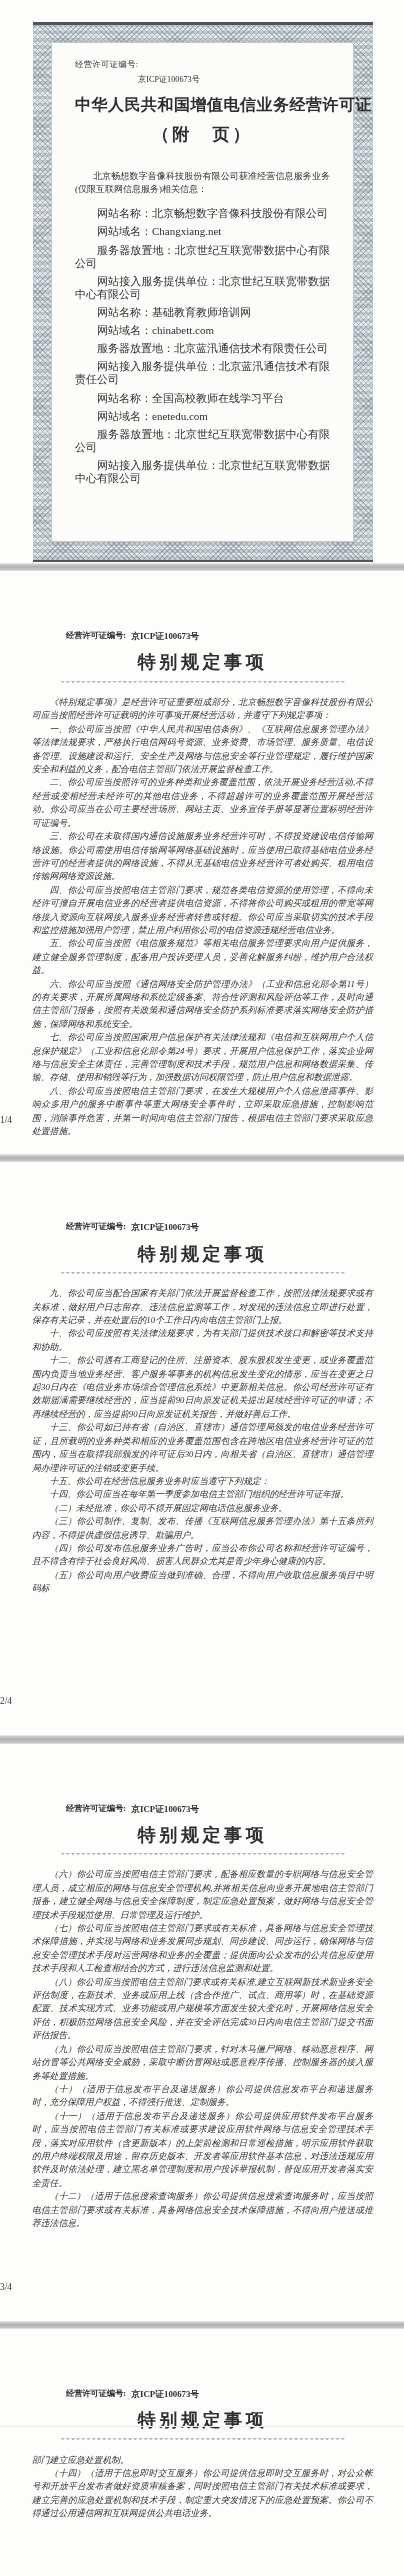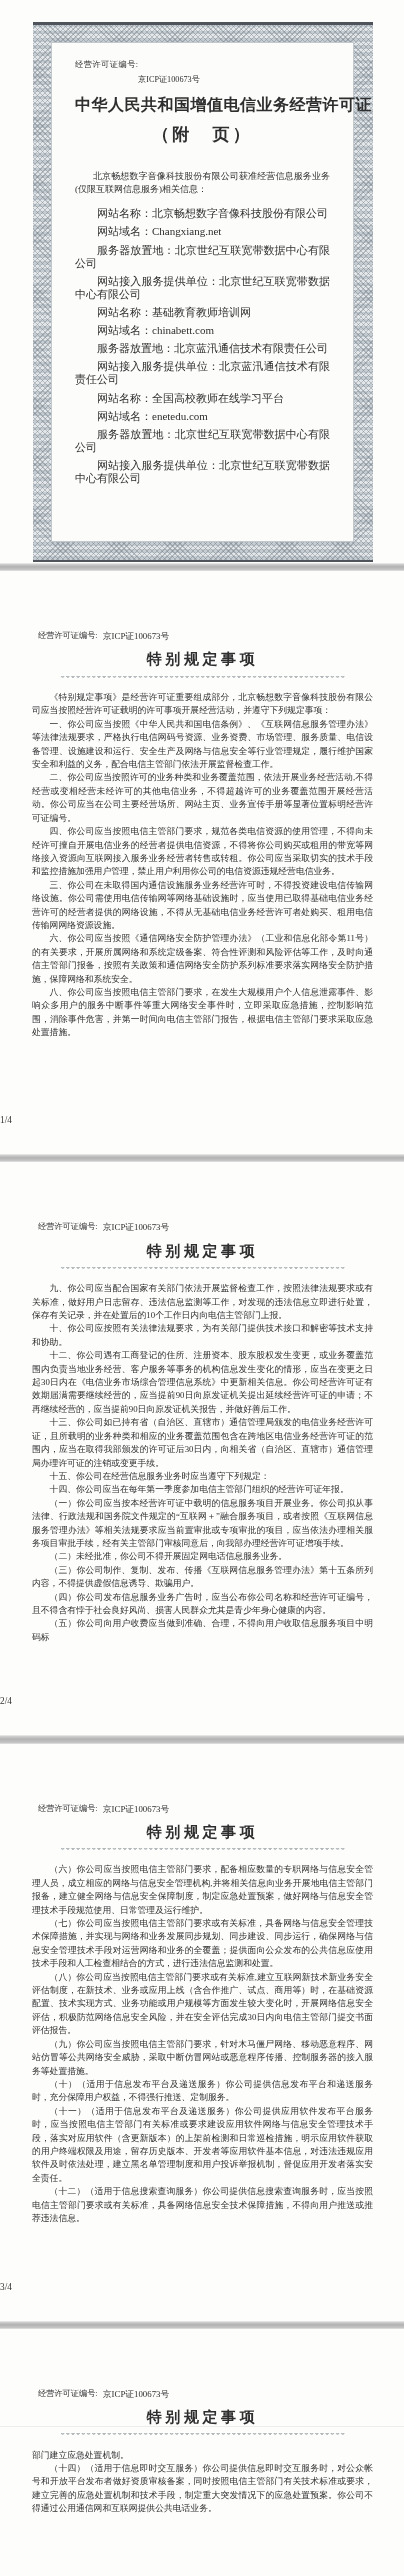--- a/index.html
+++ b/index.html
@@ -43,34 +43,34 @@
   .sep{
     height:8.2px;background:linear-gradient(#d2d2d2,#b2b2b2 45%,#c8c8c8);
     border-top:0.5px solid #e4e4e4;border-bottom:0.5px solid #dadada;box-sizing:border-box;
   }
   
   .prov{position:relative;box-sizing:border-box;padding:59px 32px 0;background:#fdfdfc;}
   .prov-p1{height:583px;}
   .prov-p2{height:573px;}
   .prov-p3{height:577px;}
   .prov-p4{height:545px;}
-  .license-line{margin-left:6px;font-size:8.2px;}
+  .license-line{margin-left:34px;font-size:8.2px;font-weight:bold;}
   .license-value{margin-left:5.2px;font-size:8.8px;position:relative;top:1px;}
   .prov-title{
-    margin:8.2px 0 0;text-align:center;font-size:15px;font-weight:bold;letter-spacing:3.6px;
+    margin:8.2px 0 0;text-align:center;font-size:18px;font-weight:bold;letter-spacing:3.6px;
   }
   .wavy{
     width:286px;height:3.1px;margin:6.2px auto 0;opacity:.75;
     background:
       linear-gradient(135deg,#9aa0a4 25%,transparent 25%) -2.6px 0/5.2px 3.1px repeat-x,
       linear-gradient(225deg,#9aa0a4 25%,transparent 25%) -2.6px 0/5.2px 3.1px repeat-x;
   }
   .prov-body{margin-top:12.4px;}
   .prov-body .para{
-    margin:0;font-size:8.8px;line-height:13.4px;text-align:justify;text-indent:2em;
+    margin:0;font-size:8.8px;line-height:13.4px;text-align:justify;text-indent:2em;font-style:italic;
   }
   .prov-body .para.cont{text-indent:0;}
   .page-num{
     position:absolute;left:0;right:0;bottom:29px;text-align:left;
     font-size:9.3px;color:#333;
   }
   .head-rule{position:absolute;left:0;right:0;top:97px;height:0.5px;background:#ededeb;}
 </style>
 </head>
 <body>
@@ -108,44 +108,45 @@
   <section class="prov prov-p1">
     <div class="license-line">
       <span class="license-label">经营许可证编号:</span><span class="license-value">京ICP证100673号</span>
     </div>
     <h2 class="prov-title">特别规定事项</h2>
     <div class="wavy"></div>
     <div class="prov-body">
         <p class="para">《特别规定事项》是经营许可证重要组成部分，北京畅想数字音像科技股份有限公司应当按照经营许可证载明的许可事项开展经营活动，并遵守下列规定事项：</p>
         <p class="para">一、你公司应当按照《中华人民共和国电信条例》、《互联网信息服务管理办法》等法律法规要求，严格执行电信网码号资源、业务资费、市场管理、服务质量、电信设备管理、设施建设和运行、安全生产及网络与信息安全等行业管理规定，履行维护国家安全和利益的义务，配合电信主管部门依法开展监督检查工作。</p>
         <p class="para">二、你公司应当按照许可的业务种类和业务覆盖范围，依法开展业务经营活动,不得经营或变相经营未经许可的其他电信业务，不得超越许可的业务覆盖范围开展经营活动。你公司应当在公司主要经营场所、网站主页、业务宣传手册等显著位置标明经营许可证编号。</p>
+        <p class="para">三、你公司在未取得国内通信设施服务业务经营许可时，不得投资建设电信传输网络设施。你公司需使用电信传输网等网络基础设施时，应当使用已取得基础电信业务经营许可的经营者提供的网络设施，不得从无基础电信业务经营许可者处购买、租用电信传输网网络资源设施。</p>
         <p class="para">四、你公司应当按照电信主管部门要求，规范各类电信资源的使用管理，不得向未经许可擅自开展电信业务的经营者提供电信资源，不得将你公司购买或租用的带宽等网络接入资源向互联网接入服务业务经营者转售或转租。你公司应当采取切实的技术手段和监控措施加强用户管理，禁止用户利用你公司的电信资源违规经营电信业务。</p>
-        <p class="para">三、你公司在未取得国内通信设施服务业务经营许可时，不得投资建设电信传输网络设施。你公司需使用电信传输网等网络基础设施时，应当使用已取得基础电信业务经营许可的经营者提供的网络设施，不得从无基础电信业务经营许可者处购买、租用电信传输网网络资源设施。</p>
+        <p class="para">五、你公司应当按照《电信服务规范》等相关电信服务管理要求向用户提供服务，建立健全服务管理制度，配备用户投诉受理人员，妥善化解服务纠纷，维护用户合法权益。</p>
         <p class="para">六、你公司应当按照《通信网络安全防护管理办法》（工业和信息化部令第11号）的有关要求，开展所属网络和系统定级备案、符合性评测和风险评估等工作，及时向通信主管部门报备，按照有关政策和通信网络安全防护系列标准要求落实网络安全防护措施，保障网络和系统安全。</p>
+        <p class="para">七、你公司应当按照国家用户信息保护有关法律法规和《电信和互联网用户个人信息保护规定》（工业和信息化部令第24号）要求，开展用户信息保护工作，落实企业网络与信息安全主体责任，完善管理制度和技术手段，规范用户信息和网络数据采集、传输、存储、使用和销毁等行为，加强数据访问权限管理，防止用户信息和数据泄露。</p>
         <p class="para">八、你公司应当按照电信主管部门要求，在发生大规模用户个人信息泄露事件、影响众多用户的服务中断事件等重大网络安全事件时，立即采取应急措施，控制影响范围，消除事件危害，并第一时间向电信主管部门报告，根据电信主管部门要求采取应急处置措施。</p>
       </div>
     <div class="page-num">1/4</div>
   </section>
 
   <div class="sep"></div>
 
   <section class="prov prov-p2">
     <div class="license-line">
       <span class="license-label">经营许可证编号:</span><span class="license-value">京ICP证100673号</span>
     </div>
     <h2 class="prov-title">特别规定事项</h2>
     <div class="wavy"></div>
     <div class="prov-body">
         <p class="para">九、你公司应当配合国家有关部门依法开展监督检查工作，按照法律法规要求或有关标准，做好用户日志留存、违法信息监测等工作，对发现的违法信息立即进行处置，保存有关记录，并在处置后的10个工作日内向电信主管部门上报。</p>
         <p class="para">十、你公司应按照有关法律法规要求，为有关部门提供技术接口和解密等技术支持和协助。</p>
         <p class="para">十二、你公司遇有工商登记的住所、注册资本、股东股权发生变更，或业务覆盖范围内负责当地业务经营、客户服务等事务的机构信息发生变化的情形，应当在变更之日起30日内在《电信业务市场综合管理信息系统》中更新相关信息。你公司经营许可证有效期届满需要继续经营的，应当提前90日向原发证机关提出延续经营许可证的申请；不再继续经营的，应当提前90日向原发证机关报告，并做好善后工作。</p>
         <p class="para">十三、你公司如已持有省（自治区、直辖市）通信管理局颁发的电信业务经营许可证，且所载明的业务种类和相应的业务覆盖范围包含在跨地区电信业务经营许可证的范围内，应当在取得我部颁发的许可证后30日内，向相关省（自治区、直辖市）通信管理局办理许可证的注销或变更手续。</p>
         <p class="para">十五、你公司在经营信息服务业务时应当遵守下列规定：</p>
         <p class="para">十四、你公司应当在每年第一季度参加电信主管部门组织的经营许可证年报。</p>
-        <p class="para">（一）你公司应当按本经营许可证中载明的信息服务项目开展业务。你公司拟从事法律、行政法规和国务院文件规定的“互联网＋”融合服务项目，或者按照《互联网信息服务管理办法》等相关法规要求应当前置审批或专项审批的项目，应当依法办理相关服务项目审批手续，经有关主管部门审核同意后，向我部办理经营许可证增项手续。</p>
         <p class="para">（二）未经批准，你公司不得开展固定网电话信息服务业务。</p>
         <p class="para">（三）你公司制作、复制、发布、传播《互联网信息服务管理办法》第十五条所列内容，不得提供虚假信息诱导、欺骗用户。</p>
         <p class="para">（四）你公司发布信息服务业务广告时，应当公布你公司名称和经营许可证编号，且不得含有悖于社会良好风尚、损害人民群众尤其是青少年身心健康的内容。</p>
         <p class="para">（五）你公司向用户收费应当做到准确、合理，不得向用户收取信息服务项目中明码标</p>
       </div>
     <div class="page-num">2/4</div>
   </section>
 
   <div class="sep"></div>
 

